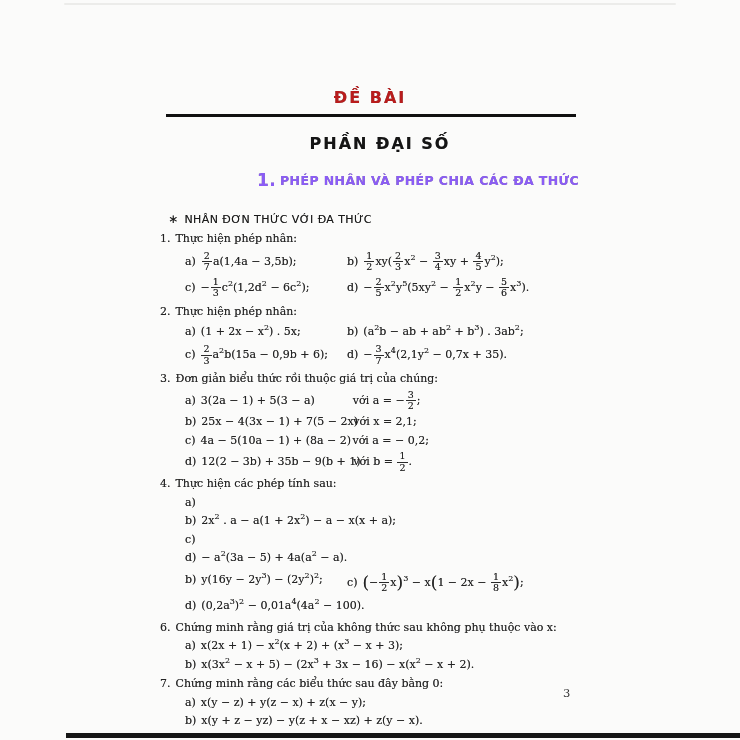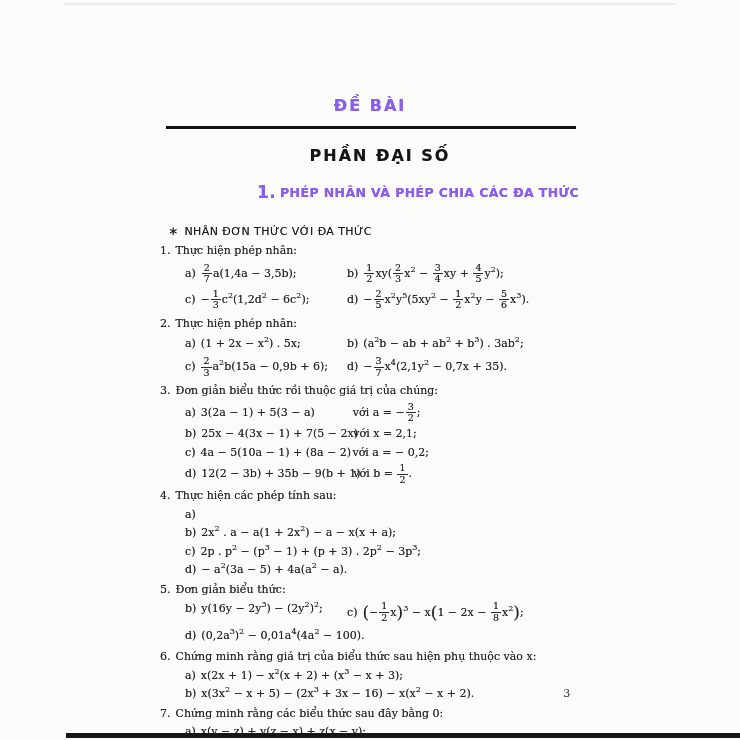--- a/index.html
+++ b/index.html
@@ -6,21 +6,21 @@
   body{
     width:740px;height:740px;position:relative;overflow:hidden;
     background:#fbfbfa;
     font-family:"DejaVu Serif", serif;
     color:#242424;
     -webkit-font-smoothing:antialiased;
   }
   .top-edge{position:absolute;left:64px;top:3px;width:612px;height:2px;background:#ececea;border-radius:1px}
   .bottom-bar{position:absolute;left:66px;top:733px;width:674px;height:5px;background:#161616}
   .content{position:absolute;left:160px;top:86px;width:420px;font-size:11px;line-height:1.5;text-shadow:0 0 .45px rgba(20,20,20,.55)}
-  .doc-title{margin:8px;text-align:center;font-family:"DejaVu Sans",sans-serif;font-weight:bold;font-size:16px;letter-spacing:2px;color:#8b5cf6}
+  .doc-title{margin:0;text-align:center;font-family:"DejaVu Sans",sans-serif;font-weight:bold;font-size:16px;letter-spacing:2px;color:#b91c1c}
   .title-rule{height:3px;background:#101010;margin:4px 4px 0 6px}
   .part-title{margin:15px 0 0;text-align:center;font-family:"DejaVu Sans",sans-serif;font-weight:bold;font-size:16px;letter-spacing:2px;color:#151515;transform:translateX(10px)}
   .section-title{margin:12px 0 0;text-align:center;font-family:"DejaVu Sans",sans-serif;font-weight:bold;font-size:12.5px;letter-spacing:.4px;color:#8b5cf6;transform:translateX(48px)}
   .section-no{font-size:17px;vertical-align:-1px;margin-right:4px}
   .subsec{margin:16px 0 0;padding-left:8px;font-family:"DejaVu Sans",sans-serif;font-weight:normal;font-size:11px;letter-spacing:.4px;color:#1a1a1a}
   .subsec .star{margin-right:6px;font-size:12px}
   .problem{margin-top:3px}
   .pintro{margin:3px 0 1px}
   .pno{margin-right:5px}
   .items{padding-left:25px}
@@ -111,43 +111,39 @@
     <div class="items layout-list">
           <div class="item">
             <span class="ilabel">a)</span>
           </div>
           <div class="item">
             <span class="ilabel">b)</span>
             <span class="imath">2x<sup>2</sup> . a − a(1 + 2x<sup>2</sup>) − a − x(x + a);</span>
           </div>
           <div class="item">
             <span class="ilabel">c)</span>
-            <span class="imath">2p . p<sup>2</sup> − (p<sup>3</sup> − 1) + (p + 3) . 2p<sup>2</sup> − 3p<sup>3</sup>;</span>
           </div>
           <div class="item">
             <span class="ilabel">d)</span>
             <span class="imath">− a<sup>2</sup>(3a − 5) + 4a(a<sup>2</sup> − a).</span>
           </div>
         </div>
   </div>
 
   <div class="problem">
-    <div class="pintro">
-      <span class="pno">5.</span><span class="ptext">Đơn giản biểu thức:</span>
-    </div>
     <div class="items layout-two-col">
           <div class="item"><span class="ilabel">b)</span><span class="imath">y(16y − 2y<sup>3</sup>) − (2y<sup>2</sup>)<sup>2</sup>;</span></div>
           <div class="item"><span class="ilabel">c)</span><span class="imath"><span class="bigp">(</span>−<span class="frac"><span class="fn">1</span><span class="fd">2</span></span>x<span class="bigp">)</span><sup>3</sup> − x<span class="bigp">(</span>1 − 2x − <span class="frac"><span class="fn">1</span><span class="fd">8</span></span>x<sup>2</sup><span class="bigp">)</span>;</span></div>
           <div class="item"><span class="ilabel">d)</span><span class="imath">(0,2a<sup>3</sup>)<sup>2</sup> − 0,01a<sup>4</sup>(4a<sup>2</sup> − 100).</span></div>
         </div>
   </div>
 
   <div class="problem">
     <div class="pintro">
-      <span class="pno">6.</span><span class="ptext">Chứng minh rằng giá trị của biểu thức sau hiện phụ thuộc vào x:</span>
+      <span class="pno">6.</span><span class="ptext">Chứng minh rằng giá trị của không thức sau không phụ thuộc vào x:</span>
     </div>
     <div class="items layout-list">
           <div class="item">
             <span class="ilabel">a)</span>
             <span class="imath">x(2x + 1) − x<sup>2</sup>(x + 2) + (x<sup>3</sup> − x + 3);</span>
           </div>
           <div class="item">
             <span class="ilabel">b)</span>
             <span class="imath">x(3x<sup>2</sup> − x + 5) − (2x<sup>3</sup> + 3x − 16) − x(x<sup>2</sup> − x + 2).</span>
           </div>

